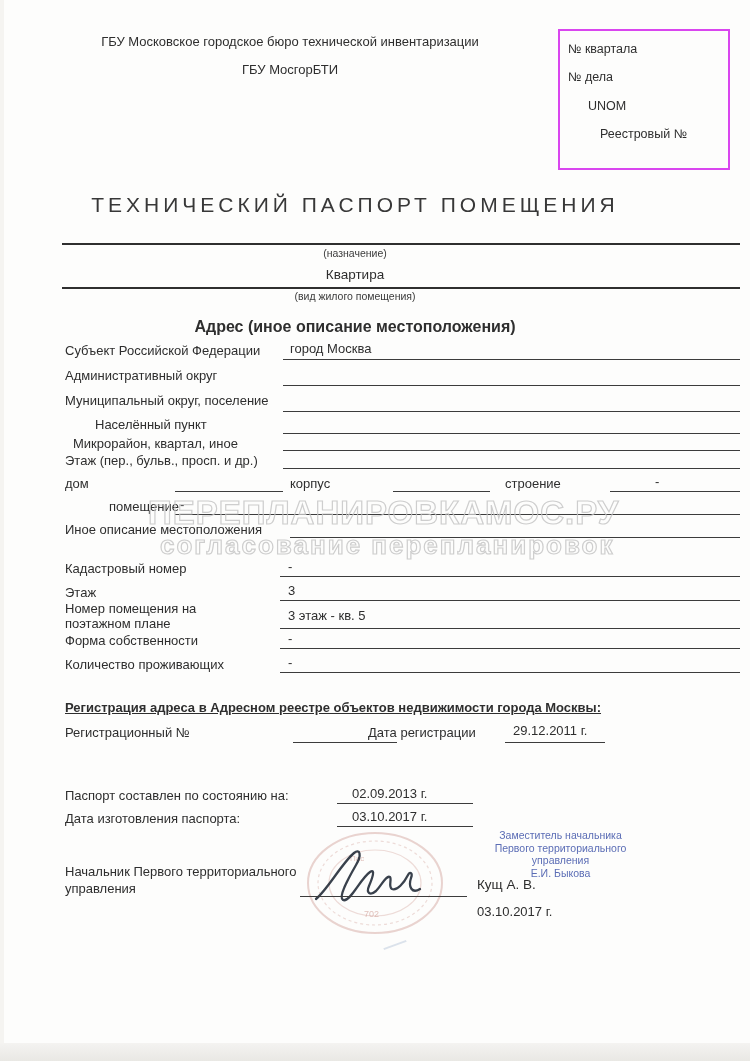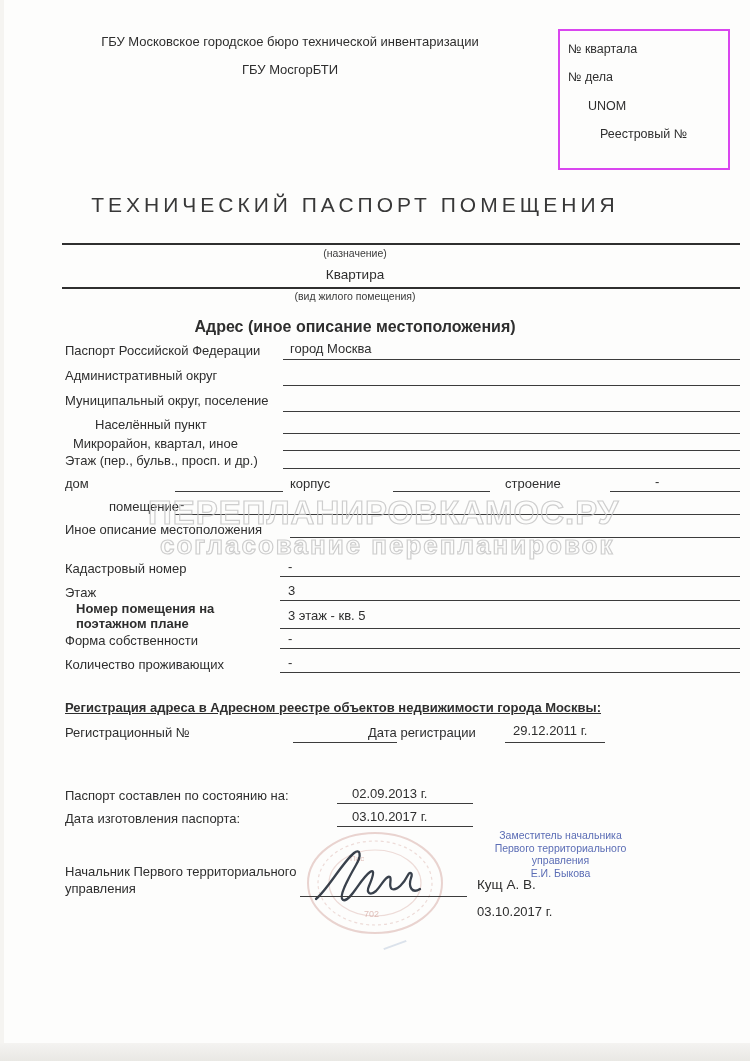--- a/index.html
+++ b/index.html
@@ -52,21 +52,21 @@
 
   <div class="abs thick" style="left:62px;top:243px;width:678px;"></div>
   <div class="abs ctr cap" style="top:247px;">(назначение)</div>
 
   <div class="abs ctr" style="top:267px;font-size:13.5px;">Квартира</div>
   <div class="abs thick" style="left:62px;top:287px;width:678px;"></div>
   <div class="abs ctr cap" style="top:290px;">(вид жилого помещения)</div>
 
   <div class="abs ctr bold" style="top:302px;font-size:16px;margin-top:16px;">Адрес (иное описание местоположения)</div>
 
-  <div class="abs lbl" style="left:65px;top:343px;">Паспорт Российской Федерации</div>
+  <div class="abs lbl" style="left:65px;top:343px;">Субъект Российской Федерации</div>
   <div class="abs val" style="left:290px;top:341px;">город Москва</div>
   <div class="abs line" style="left:283px;top:359px;width:457px;"></div>
 
   <div class="abs lbl" style="left:65px;top:368px;">Административный округ</div>
   <div class="abs val" style="left:290px;top:366px;"></div>
   <div class="abs line" style="left:283px;top:385px;width:457px;"></div>
 
   <div class="abs lbl" style="left:65px;top:393px;">Муниципальный округ, поселение</div>
   <div class="abs val" style="left:290px;top:391px;"></div>
   <div class="abs line" style="left:283px;top:411px;width:457px;"></div>
@@ -107,21 +107,21 @@
   <div class="abs wm" style="left:160px;top:530px;font-size:26px;letter-spacing:2px;">согласование перепланировок</div>
 
   <div class="abs lbl" style="left:65px;top:561px;">Кадастровый номер</div>
   <div class="abs val" style="left:288px;top:559px;">-</div>
   <div class="abs line" style="left:280px;top:576px;width:460px;"></div>
 
   <div class="abs lbl" style="left:65px;top:585px;">Этаж</div>
   <div class="abs val" style="left:288px;top:583px;">3</div>
   <div class="abs line" style="left:280px;top:600px;width:460px;"></div>
 
-  <div class="abs lbl wrap" style="left:76px;top:601px;width:165px;line-height:15px;white-space:normal;font-weight:bold;">Номер помещения на поэтажном плане</div>
+  <div class="abs lbl wrap" style="left:65px;top:601px;width:165px;line-height:15px;white-space:normal;">Номер помещения на поэтажном плане</div>
   <div class="abs val" style="left:288px;top:608px;">3 этаж - кв. 5</div>
   <div class="abs line" style="left:280px;top:628px;width:460px;"></div>
 
   <div class="abs lbl" style="left:65px;top:633px;">Форма собственности</div>
   <div class="abs val" style="left:288px;top:631px;">-</div>
   <div class="abs line" style="left:280px;top:648px;width:460px;"></div>
 
   <div class="abs lbl" style="left:65px;top:657px;">Количество проживающих</div>
   <div class="abs val" style="left:288px;top:655px;">-</div>
   <div class="abs line" style="left:280px;top:672px;width:460px;"></div>

